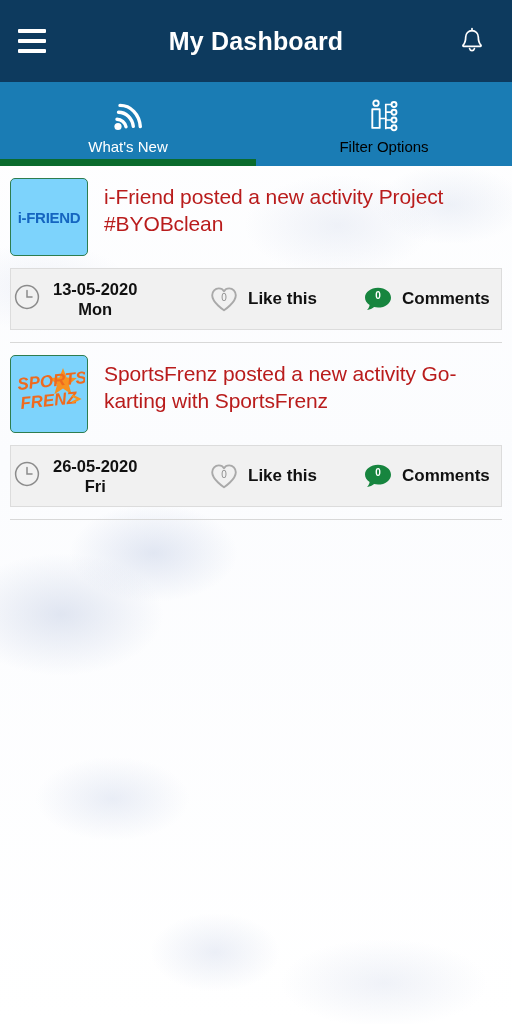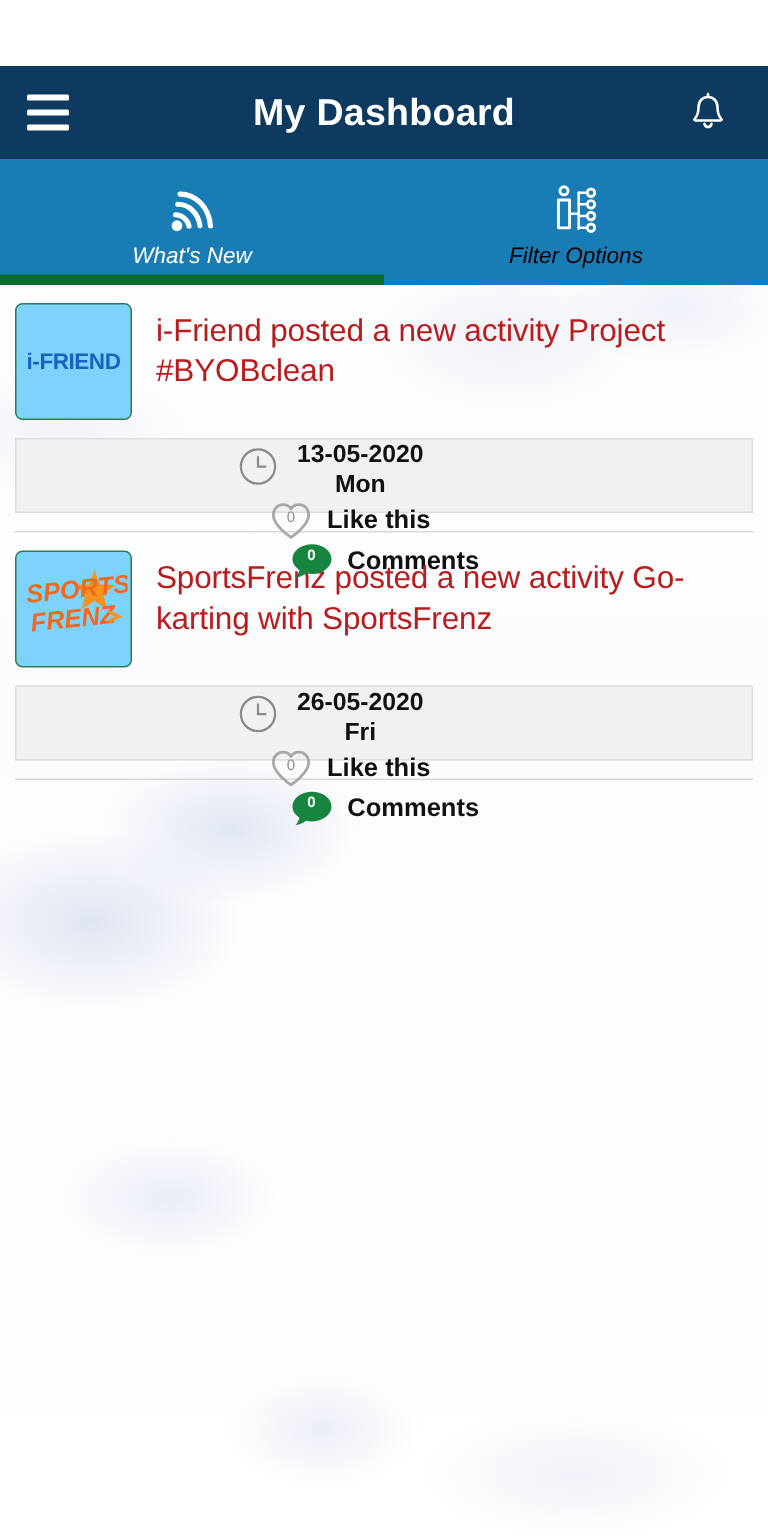--- a/index.html
+++ b/index.html
@@ -25,43 +25,42 @@
       radial-gradient(ellipse 105px 55px at 88% 20%, rgba(202,212,232,.30), rgba(255,255,255,0) 72%),
       radial-gradient(ellipse 140px 60px at 75% 96%, rgba(200,209,230,.28), rgba(255,255,255,0) 74%),
       radial-gradient(ellipse 120px 60px at 8% 28%, rgba(206,214,233,.26), rgba(255,255,255,0) 74%),
       linear-gradient(180deg,#ffffff 0%,#fbfcfe 45%,#ffffff 100%);
   }
 
   .phone{ position:relative; z-index:1; width:512px; height:1024px; }
 
   
   .appbar{
-    height:62px; background:#0d3a5e;
-    display:flex; align-items:center; padding:0 18px;margin-top:44px;
+    height:82px; background:#0d3a5e;
+    display:flex; align-items:center; padding:0 18px;
   }
   .menu-btn{
     width:44px; height:44px; display:flex; flex-direction:column;
     justify-content:center; gap:6px; cursor:pointer;
   }
   .menu-btn i{ display:block; width:28px; height:4px; background:#fff; border-radius:1px; }
   .appbar-title{
     flex:1; text-align:center; color:#fff;
     font-size:25px; font-weight:bold; letter-spacing:.2px;
   }
   .bell-btn{ width:44px; height:44px; display:flex; align-items:center; justify-content:center; cursor:pointer; }
 
   
   .tabs{
     height:84px; background:#1a7cb4; display:flex; position:relative;
   }
   .tab{
     flex:1; display:flex; flex-direction:column; align-items:center;
     justify-content:center; gap:5px; cursor:pointer; position:relative;
     padding-top:6px;
-    font-style:italic;
   }
   .tab .tab-ico{ height:34px; display:flex; align-items:flex-end; justify-content:center; }
   .tab-label{ color:#000000; font-size:15px; }
   .tab.active .tab-label{ color:#fff; }
   .tab.active::after{
     content:""; position:absolute; left:0; right:0; bottom:0;
     height:7px; background:#0a6b2d;
   }
 
   
@@ -80,21 +79,21 @@
   }
   .logo-sports{ position:relative; width:72px; height:60px; }
 
   .card-title{
     font-size:21px; font-weight:normal; color:#b91c1c; line-height:1.28;
     padding-top:6px; letter-spacing:-.1px;
   }
 
   .meta{
     margin-top:12px; background:#f1f1f1; border:1px solid #dcdcdc;
-    height:50px; display:flex; align-items:center; padding:0 2px;flex-direction:column;
+    height:62px; display:flex; align-items:center; padding:0 2px;
   }
   .meta-date{ display:flex; align-items:center; gap:12px; width:196px; }
   .date-stack{ font-size:16.5px; font-weight:bold; color:#111; line-height:1.22; text-align:center; }
   .date-day{ display:block; }
 
   .meta-act{ display:flex; align-items:center; gap:9px; cursor:pointer; }
   .meta-act.like{ margin-right:46px; }
   .meta-act-label{ font-size:17px; font-weight:bold; color:#111; }
 
   .heart-wrap{ position:relative; width:30px; height:28px; }

